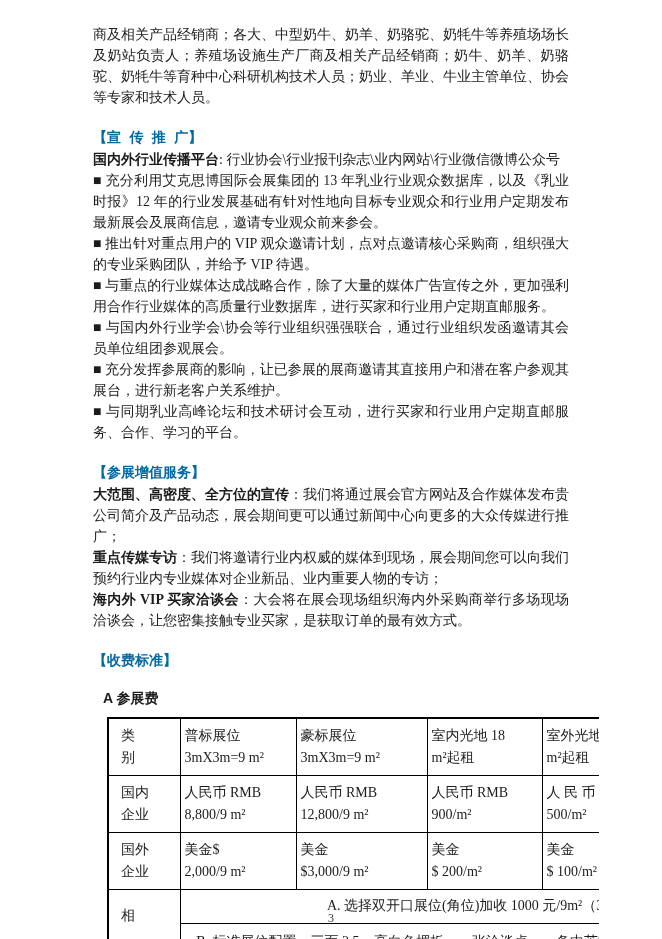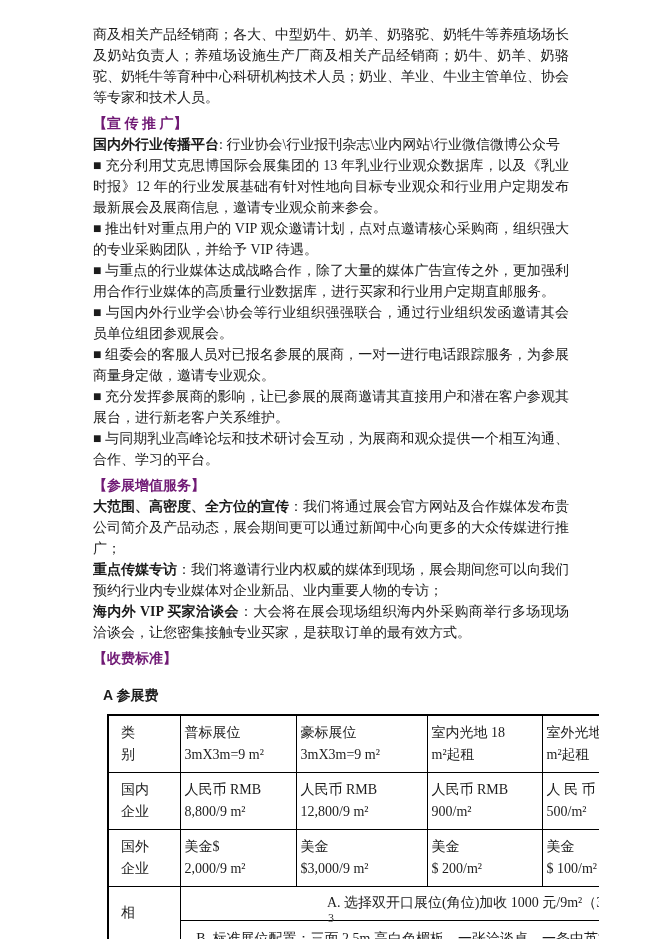--- a/index.html
+++ b/index.html
@@ -12,24 +12,24 @@
     background: #ffffff;
     padding: 24px 30px 0 30px;
     font-family: "Liberation Serif", serif;
     font-size: 14px;
     line-height: 21px;
     color: #1c1c1c;
     overflow: hidden;
   }
   p { text-align: justify; }
   .red-title {
-    color: #701a75;
+    color: #0369a1;
     font-weight: bold;
-    font-family: Liberation Serif, serif;
-    margin-top: 5px;
+    font-family: Liberation Mono, monospace;
+    margin-top: 20px;
   }
   .hei-label {
     font-weight: bold;
     font-family: Liberation Serif, serif;
   }
   .sub-title {
     font-weight: bold;
     font-family: "Liberation Sans", sans-serif;
     padding-left: 10px;
     margin-top: 16px;
@@ -82,23 +82,22 @@
   <p>商及相关产品经销商；各大、中型奶牛、奶羊、奶骆驼、奶牦牛等养殖场场长及奶站负责人；养殖场设施生产厂商及相关产品经销商；奶牛、奶羊、奶骆驼、奶牦牛等育种中心科研机构技术人员；奶业、羊业、牛业主管单位、协会等专家和技术人员。</p>
 
   <p class="red-title">【宣 传 推 广】</p>
 
   <p><span class="hei-label">国内外行业传播平台</span><span>: 行业协会\行业报刊杂志\业内网站\行业微信微博公众号</span></p>
 
   <p>■ 充分利用艾克思博国际会展集团的 13 年乳业行业观众数据库，以及《乳业时报》12 年的行业发展基础有针对性地向目标专业观众和行业用户定期发布最新展会及展商信息，邀请专业观众前来参会。</p>
   <p>■ 推出针对重点用户的 VIP 观众邀请计划，点对点邀请核心采购商，组织强大的专业采购团队，并给予 VIP 待遇。</p>
   <p>■ 与重点的行业媒体达成战略合作，除了大量的媒体广告宣传之外，更加强利用合作行业媒体的高质量行业数据库，进行买家和行业用户定期直邮服务。</p>
   <p>■ 与国内外行业学会\协会等行业组织强强联合，通过行业组织发函邀请其会员单位组团参观展会。</p>
-  <p>■ 组委会的客服人员对已报名参展的展商，一对一进行电话跟踪服务，为参展商量身定做，邀请专业观众。</p>
   <p>■ 充分发挥参展商的影响，让已参展的展商邀请其直接用户和潜在客户参观其展台，进行新老客户关系维护。</p>
-  <p>■ 与同期乳业高峰论坛和技术研讨会互动，为展商和观众提供一个相互沟通、合作、学习的平台。</p>
+  <p>■ 与同期乳业高峰论坛和技术研讨会互动，进行买家和行业用户定期直邮服务、合作、学习的平台。</p>
 
   <p class="red-title">【参展增值服务】</p>
 
   <p><span class="hei-label">大范围、高密度、全方位的宣传</span><span>：我们将通过展会官方网站及合作媒体发布贵公司简介及产品动态，展会期间更可以通过新闻中心向更多的大众传媒进行推广；</span></p>
   <p><span class="hei-label">重点传媒专访</span><span>：我们将邀请行业内权威的媒体到现场，展会期间您可以向我们预约行业内专业媒体对企业新品、业内重要人物的专访；</span></p>
   <p><span class="hei-label">海内外 VIP 买家洽谈会</span><span>：大会将在展会现场组织海内外采购商举行多场现场洽谈会，让您密集接触专业买家，是获取订单的最有效方式。</span></p>
 
   <p class="red-title">【收费标准】</p>
   <p class="sub-title">A 参展费</p>
 

